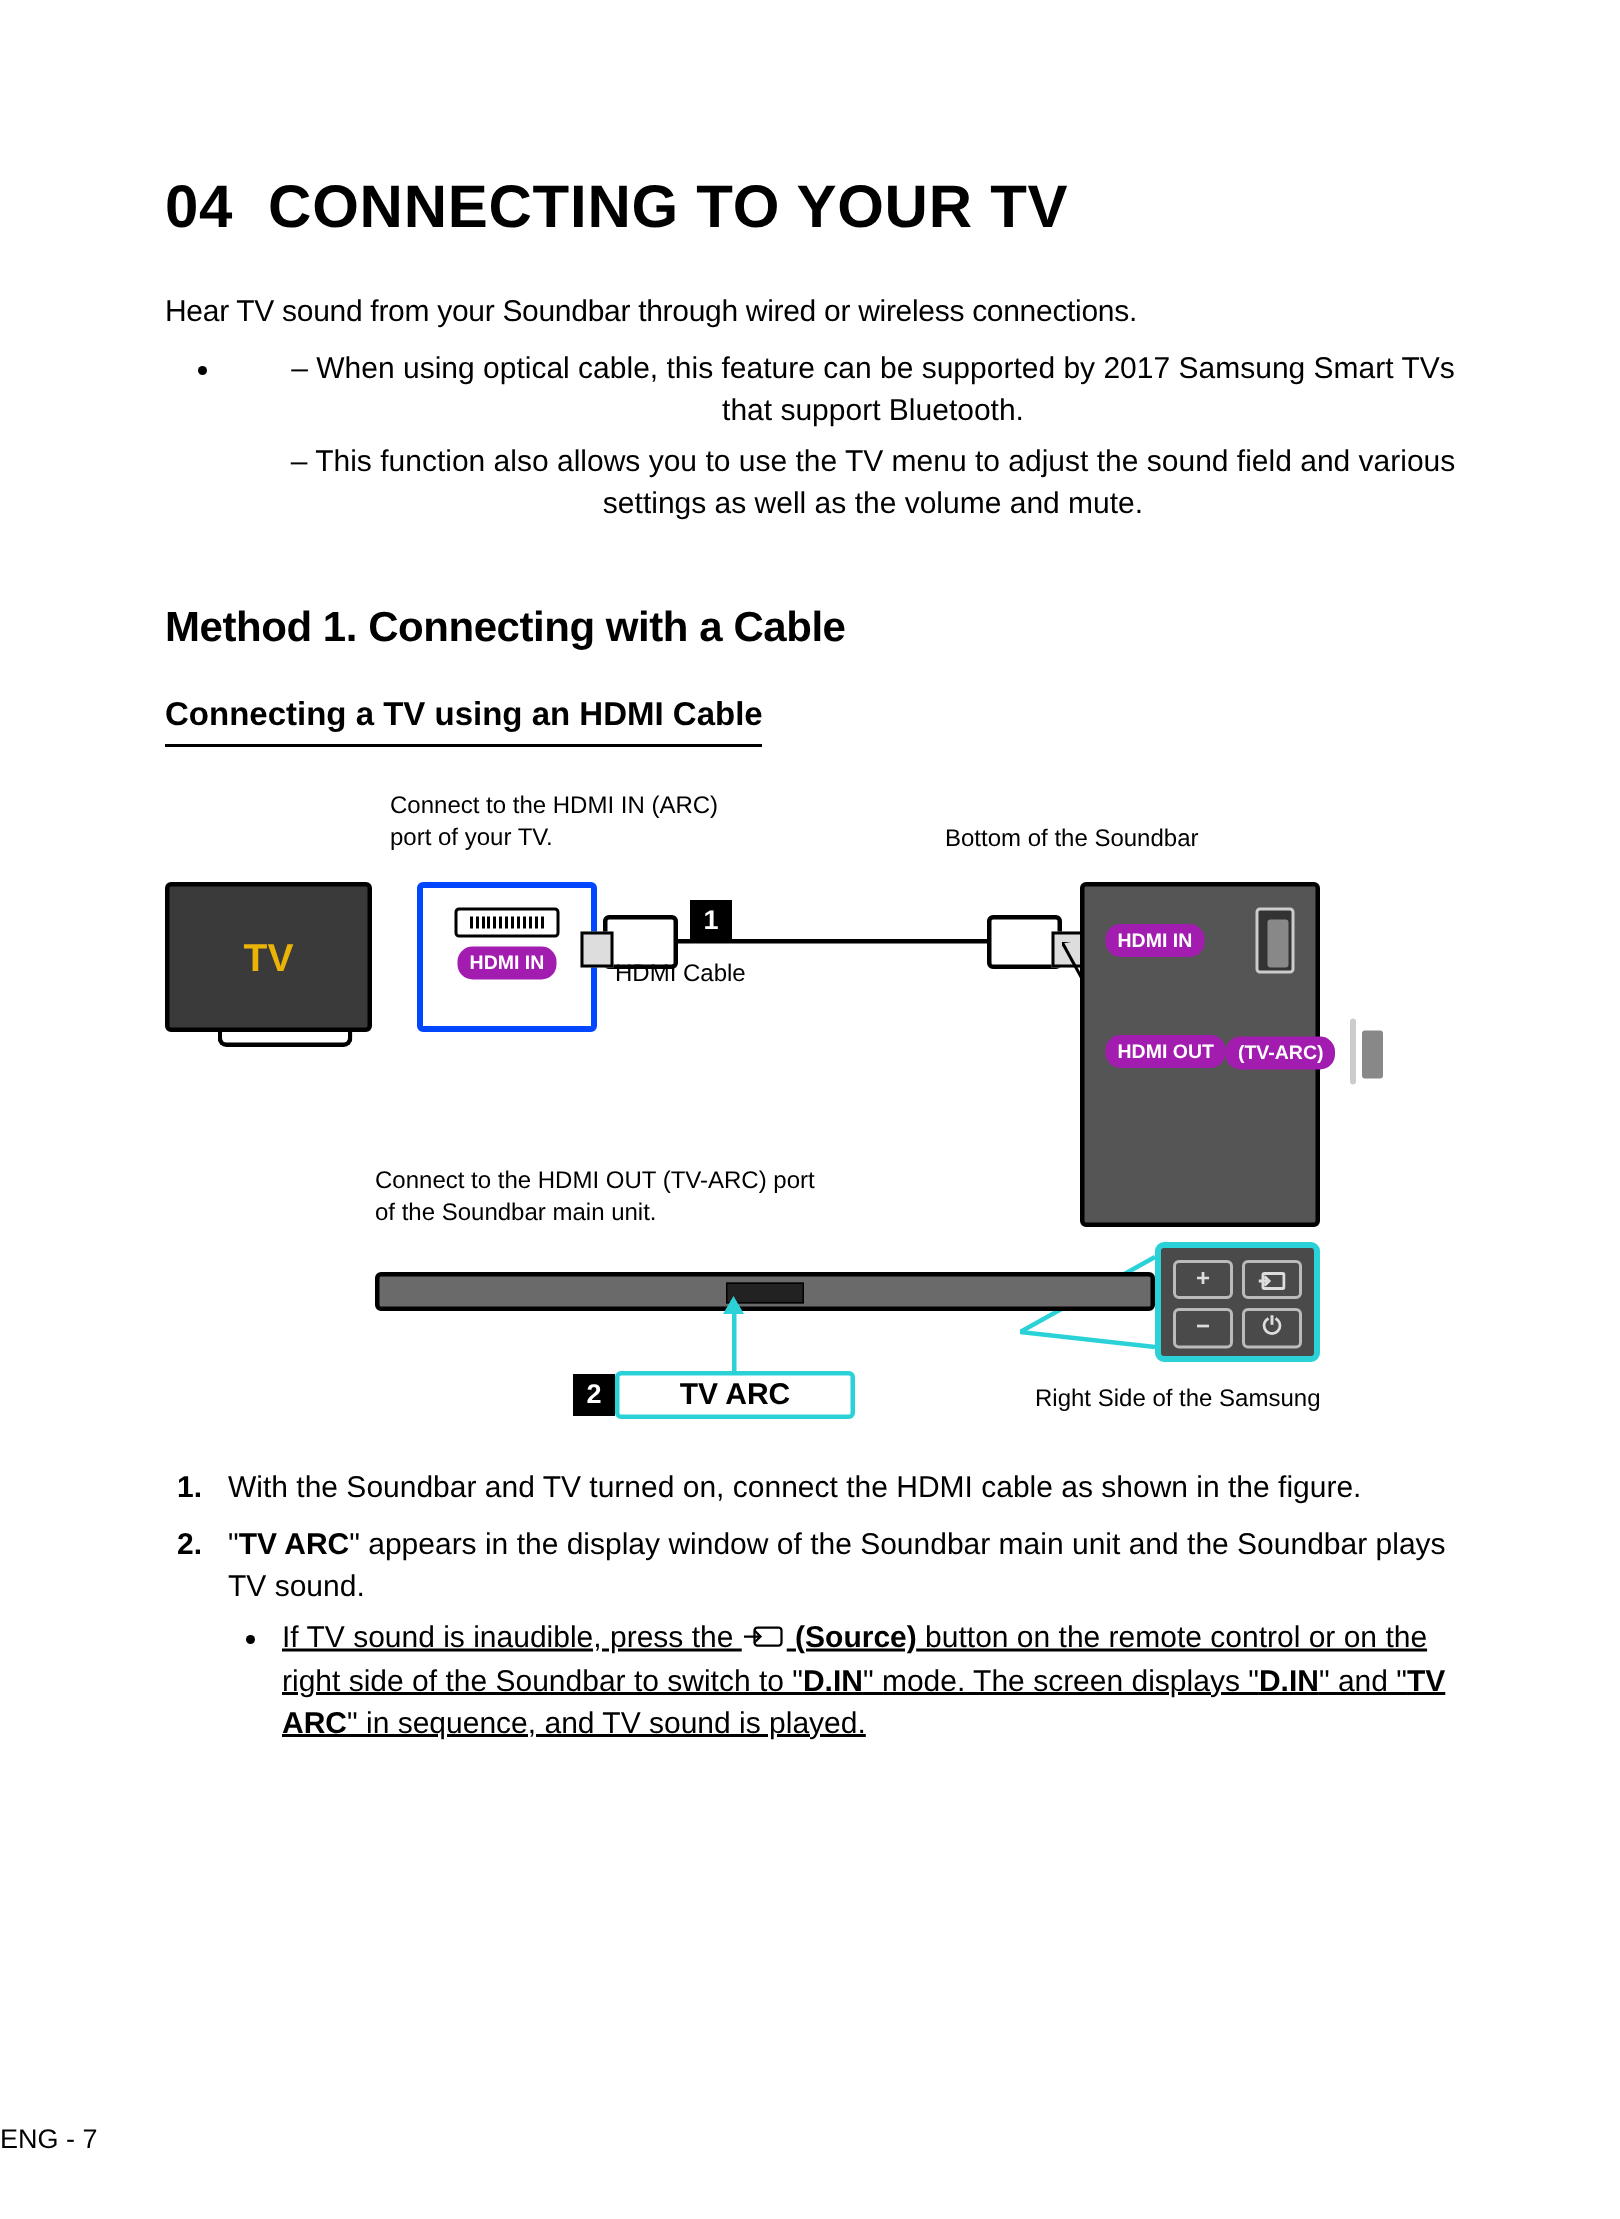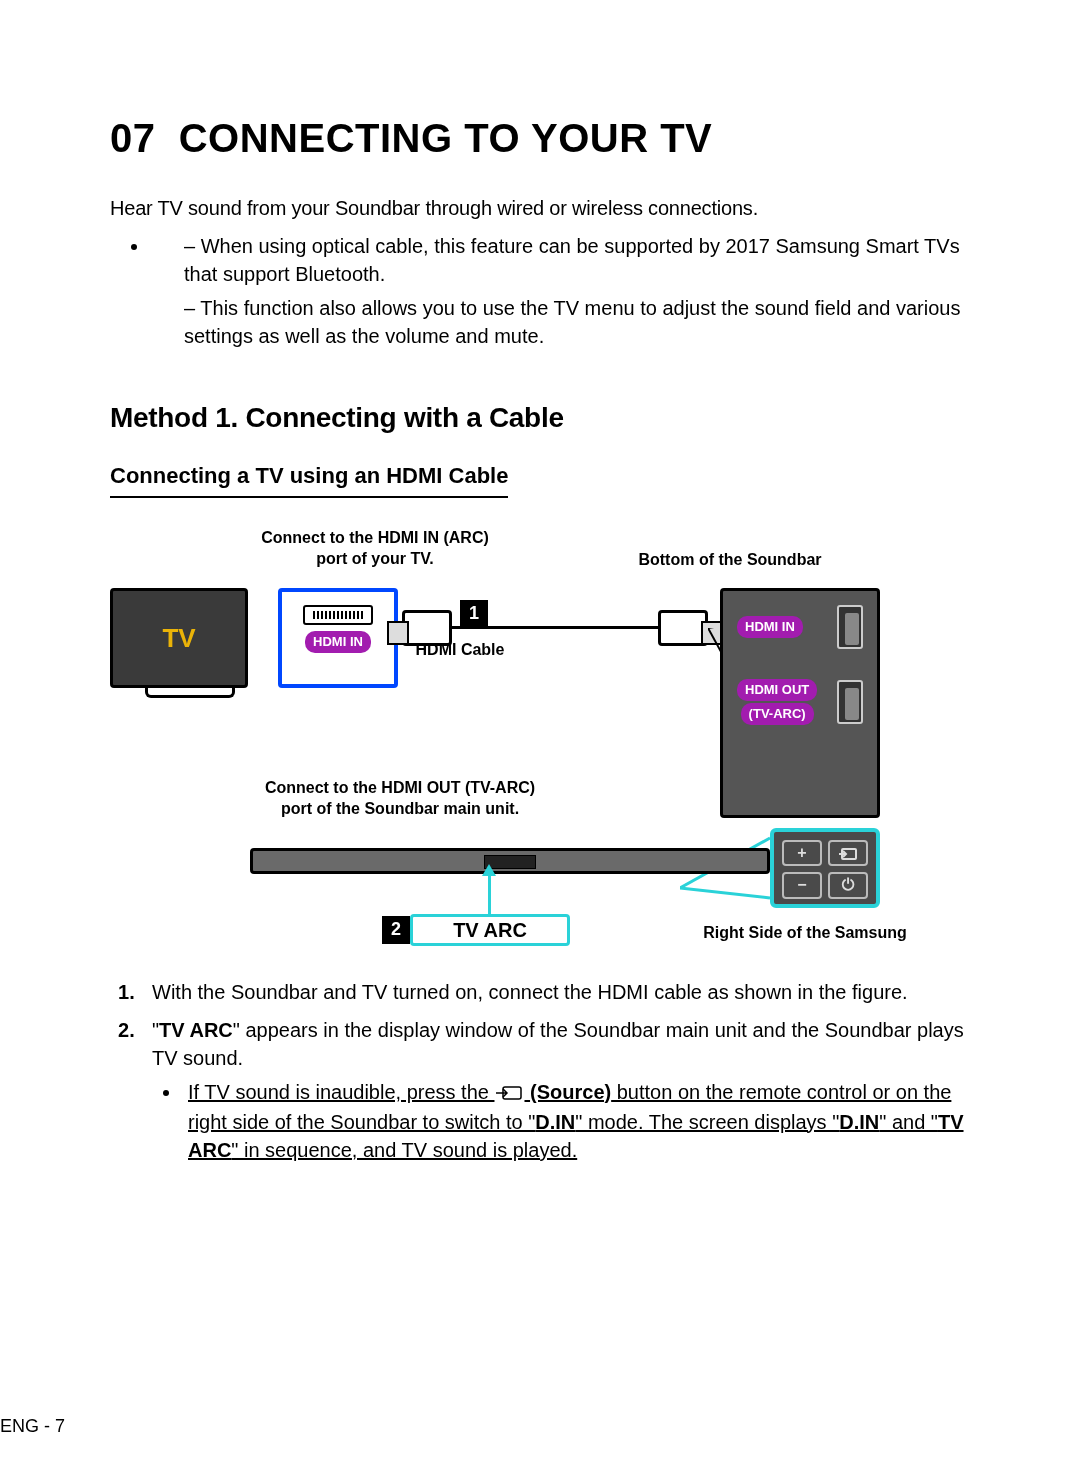--- a/index.html
+++ b/index.html
@@ -18,38 +18,38 @@
     font-size: 40px;
     font-weight: 700;
     letter-spacing: 0.5px;
     margin-bottom: 28px;
   }
   .intro { margin-bottom: 10px; font-stretch: condensed; letter-spacing: -0.2px; }
   ul.top { list-style: disc; padding-left: 40px; }
   ul.top > li { margin-bottom: 6px; padding-left: 6px; }
   .dash { list-style: none; padding-left: 28px; margin-top: 4px; }
   .dash li::before { content: "–  "; }
-  .dash li { margin-bottom: 6px; }
+  .dash li { margin-bottom: 6px; text-align: center; }
 
   h2 { font-size: 28px; font-weight: 700; margin: 48px 0 24px 0; letter-spacing: -0.3px; }
   h3 {
     font-size: 22px; font-weight: 700;
     border-bottom: 2px solid #000;
     display: inline-block;
     padding-bottom: 4px;
     margin-bottom: 30px;
   }
 
   .diagram {
     position: relative;
     width: 870px;
     height: 420px;
     margin-bottom: 30px;
   }
-  .lbl { position: absolute; font-size: 16px; font-weight: 700; text-align: center; line-height: 1.3; }
+  .lbl { position: absolute; font-size: 16px; font-weight: 400; text-align: left; line-height: 1.3; }
 
   
   .tv {
     position: absolute; left: 0; top: 60px; width: 138px; height: 100px;
     border: 3px solid #000; border-radius: 4px; background: #3a3a3a;
     display: flex; align-items: center; justify-content: center; color: #eab308; font-size: 26px; font-weight: 700;
   }
   .tv-stand {
     position: absolute; left: 35px; top: 160px; width: 90px; height: 10px;
     border-bottom: 3px solid #000; border-left: 3px solid #000; border-right: 3px solid #000;
@@ -104,21 +104,21 @@
   .sb-panel {
     position: absolute; right: 100px; top: 60px; width: 160px; height: 230px;
     border: 3px solid #000; background: #555; border-radius: 4px;
     padding: 14px; display: flex; flex-direction: column; gap: 30px;
   }
   .sb-row { display: flex; align-items: center; gap: 10px; justify-content: space-between; }
   .hdmi-port {
     width: 26px; height: 44px; border: 2px solid #ccc; background: #333; border-radius: 3px; position: relative;
   }
   .hdmi-port::after { content:""; position:absolute; left:6px; top:6px; width:14px; height:32px; background:#888; border-radius:2px; }
-  .pill2 { display:inline-flex; flex-direction:column; align-items:center; }
+  .pill2 { display:inline-flex; flex-direction:row; align-items:center; }
 
   
   .vlines {
     position: absolute; left: 598px; top: 100px; width: 60px; height: 150px; pointer-events: none;
   }
 
   
   .side-panel {
     position: absolute; right: 100px; top: 300px; width: 110px; height: 80px;
     border: 4px solid #2ad2d8; border-radius: 6px; background: #4a4a4a;
@@ -174,21 +174,21 @@
   }
 
   .arc-cap{ display:flex; align-items:center; flex-direction:column; color:#fff; }
 </style>
 </head>
 <body>
 
 
 
 <h1>
-  <span>07</span>&nbsp;&nbsp;<span>CONNECTING TO YOUR TV</span>
+  <span>04</span>&nbsp;&nbsp;<span>CONNECTING TO YOUR TV</span>
 </h1>
 
 <p class="intro">Hear TV sound from your Soundbar through wired or wireless connections.</p>
 
 <ul class="top">
   <li>
     <ul class="dash">
       <li>When using optical cable, this feature can be supported by 2017 Samsung Smart TVs that support Bluetooth.</li>
       <li>This function also allows you to use the TV menu to adjust the sound field and various settings as well as the volume and mute.</li>
     </ul>

